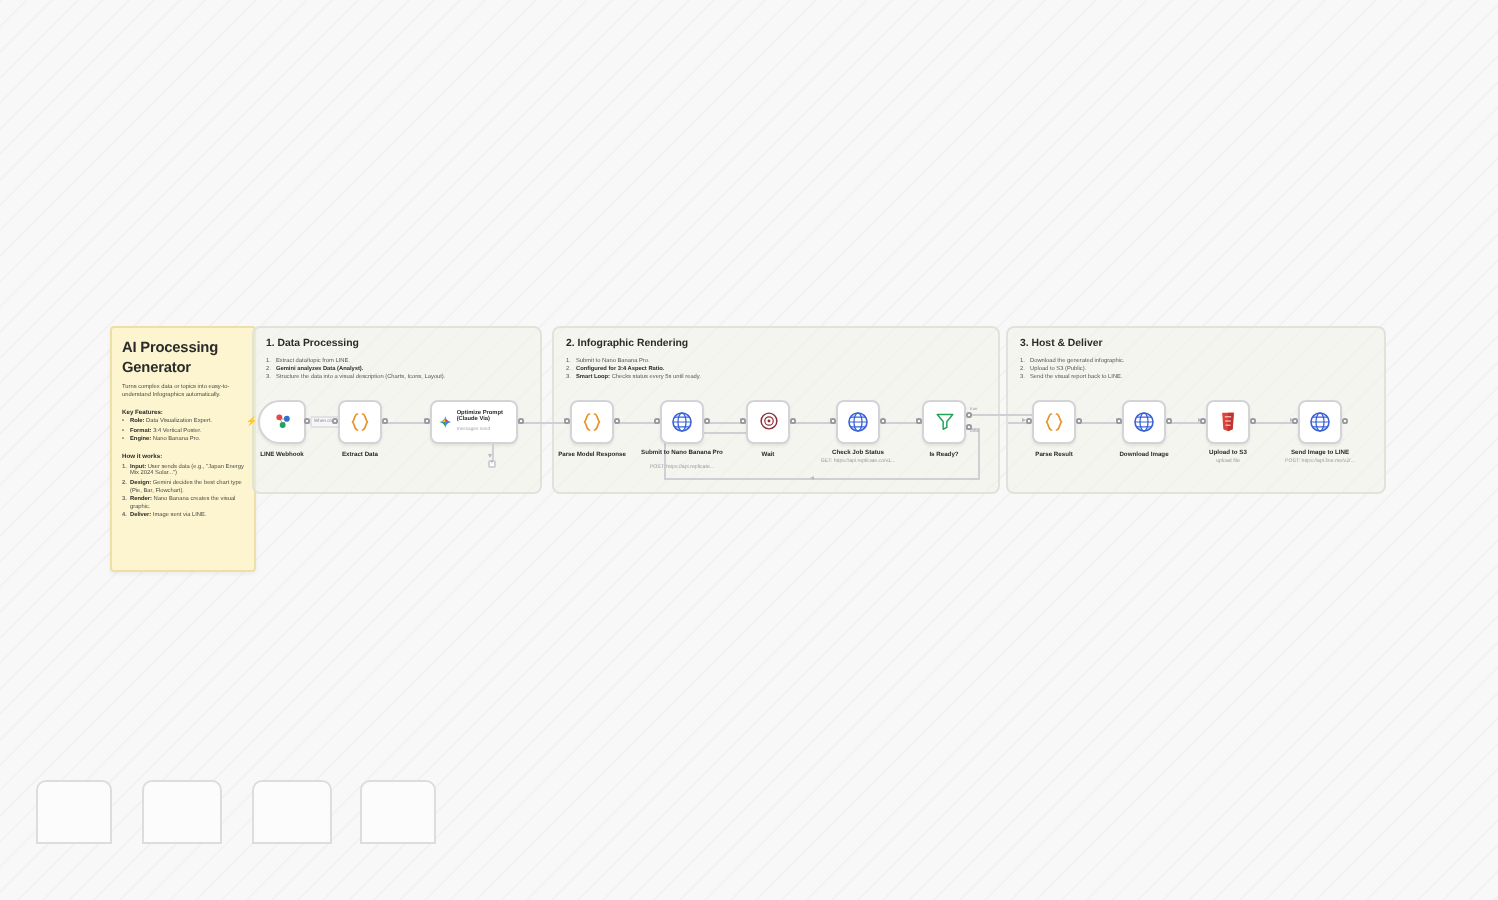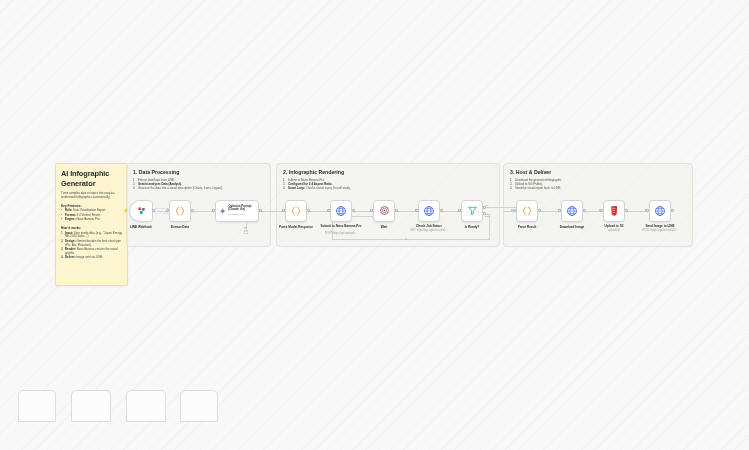--- a/index.html
+++ b/index.html
@@ -123,21 +123,21 @@
 
   
   svg{display:block;}
 </style>
 </head>
 <body>
 
 <div id="canvas">
 
   <div class="note">
-    <div class="note-title">AI Infographic Generator</div>
+    <div class="note-title">AI Processing Generator</div>
     <div class="note-sub"><span>Turns complex data or topics into easy-to-understand Infographics automatically.</span></div>
 
     <div class="note-block">
       <div class="note-h">Key Features:</div>
       <div class="note-li"><span class="mk">•</span><span class="bt">Role:</span><span> Data Visualization Expert.</span></div>
       <div class="note-li"><span class="mk">•</span><span class="bt">Format:</span><span> 3:4 Vertical Poster.</span></div>
       <div class="note-li"><span class="mk">•</span><span class="bt">Engine:</span><span> Nano Banana Pro.</span></div>
     </div>
 
     <div class="note-block">

